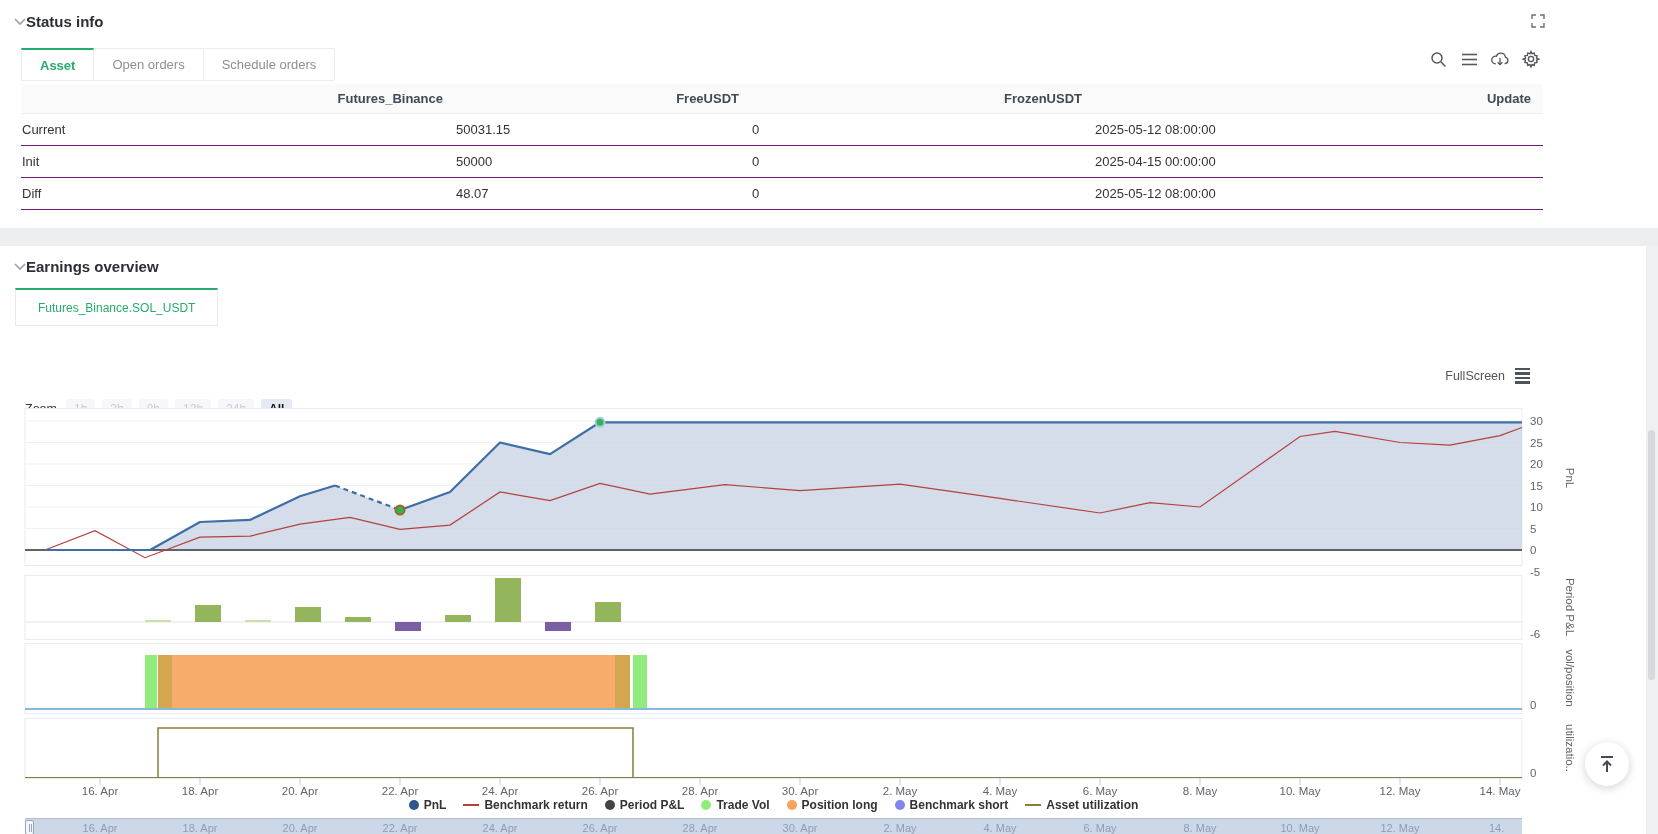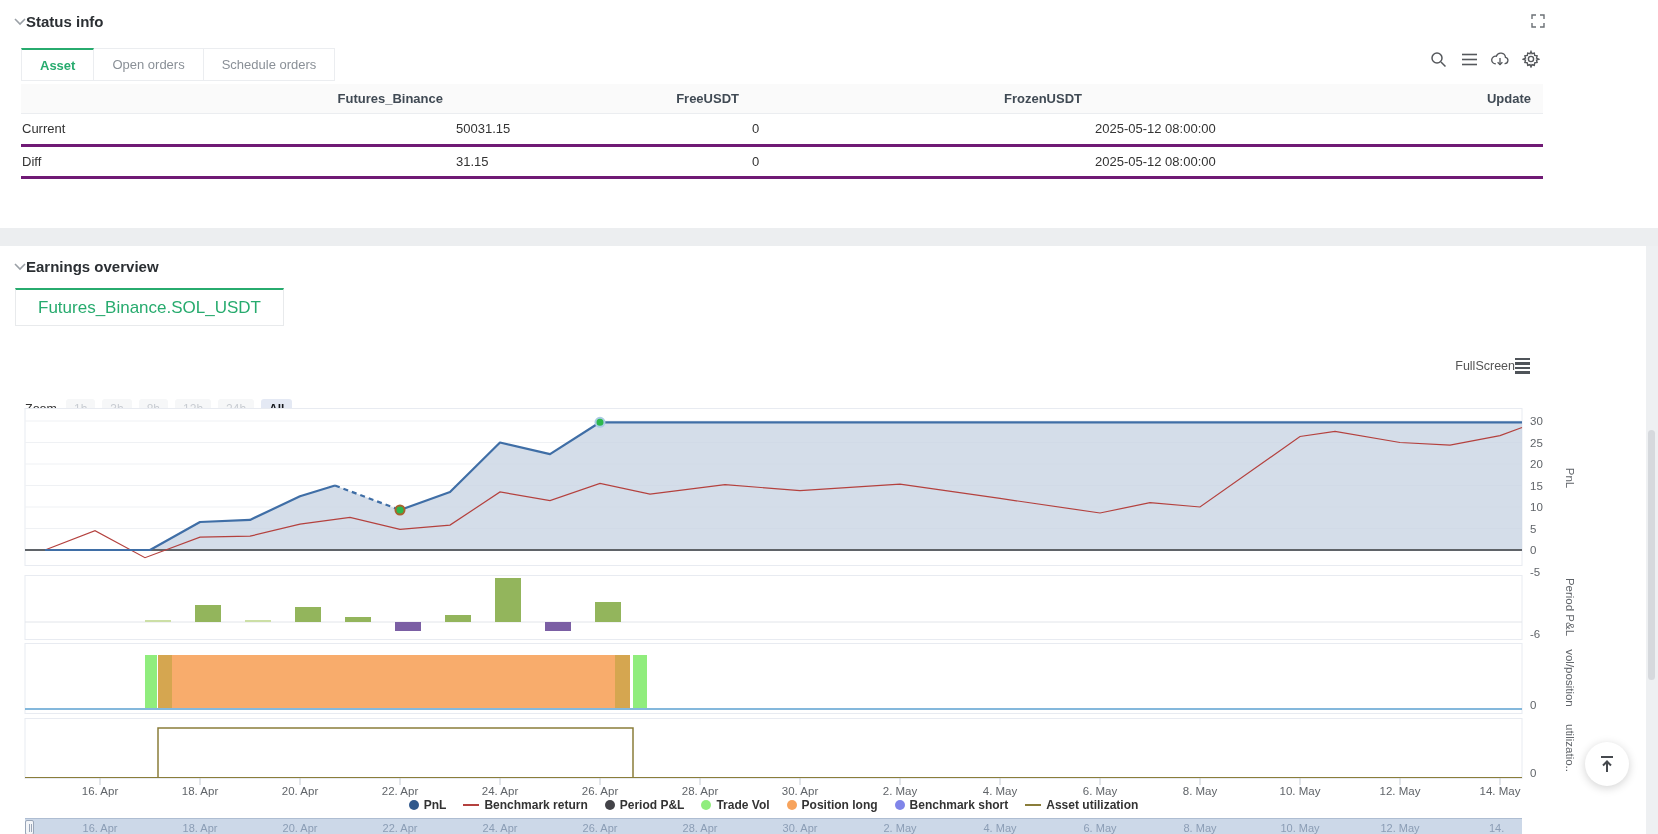--- a/index.html
+++ b/index.html
@@ -20,33 +20,33 @@
          background:#fff; border:1px solid #ebedf0; border-left:none; cursor:pointer; }
   .tab:first-child { border-left:1px solid #ebedf0; }
   .tab.active { color:#27ab6e; border-top:2px solid #27ab6e; font-weight:bold; }
 
   .toolbar { position:absolute; right:118px; top:50px; display:flex; gap:13px; align-items:center; }
   .tool-ic { width:18px; height:18px; display:flex; align-items:center; justify-content:center; cursor:pointer; color:#55585c; }
 
   
   table.status { position:absolute; left:21px; top:84px; width:1522px; border-collapse:collapse; font-size:13px; }
   table.status th { background:#fafafa; text-align:right; color:#404a54; font-weight:bold; height:29px; padding:0 12px 0 1px; border-bottom:1px solid #ebedf0; }
-  table.status td { height:32px; color:#333; padding:0 12px 0 1px; border-bottom:3px solid #701a75; }
+  table.status td { height:32px; color:#333; padding:0 12px 0 1px; border-bottom:1px solid #701a75; }
   td.link { color:#4a9ef0; cursor:pointer; }
   td.danger { color:#f0483e;margin-top:7px; }
 
   #band { position:absolute; left:0; top:228px; width:1658px; height:18px; background:#eceef0; }
 
   
   #earn-tab { position:absolute; left:15px; top:42px; height:38px; padding:0 22px; display:flex; align-items:center;
-              font-size:17px; color:#27ab6e; background:#fff; border:1px solid #e8eaec; border-top:2px solid #27ab6e; cursor:pointer; }
+              font-size:12px; color:#27ab6e; background:#fff; border:1px solid #e8eaec; border-top:2px solid #27ab6e; cursor:pointer; }
 
   #stats-line { position:absolute; left:25px; top:123px; width:1497px; text-align:center; font-size:13.5px; color:#565b60; }
 
-  #fullscreen-box { position:absolute; right:116px; top:112px; display:flex; align-items:center; cursor:pointer; }
+  #fullscreen-box { position:absolute; right:116px; top:122px; display:flex; align-items:center; gap:10px; cursor:pointer; }
   #fullscreen-label { font-size:12.5px; color:#555; }
   .burger { display:flex; flex-direction:column; gap:2px; }
   .burger i { display:block; width:15px; height:2.4px; background:#4f5459; }
 
   #zoom-row { position:absolute; left:25px; top:153px; display:flex; align-items:center; gap:7px; }
   #zoom-row .zlabel { font-size:12.5px; color:#333; margin-right:2px; }
   .zbtn { font-size:12px; padding:3px 8px; border-radius:3px; background:#f6f7f8; color:#c8ccd2; cursor:pointer; }
   .zbtn.active { background:#e4e9f4; color:#15181c; font-weight:bold; }
 
   #chart-region { position:absolute; left:0; top:408px; width:1658px; height:426px; }
@@ -143,22 +143,28 @@
         </tr>
       </thead>
       <tbody>
         <tr>
           <td class="link">Current</td>
           <td>50031.15</td>
           <td>0</td>
           <td>2025-05-12 08:00:00</td>
         </tr>
         <tr>
+          <td>Init</td>
+          <td>50000</td>
+          <td>0</td>
+          <td>2025-04-15 00:00:00</td>
+        </tr>
+        <tr>
           <td class="danger">Diff</td>
-          <td class="danger">31.15</td>
+          <td class="danger">48.07</td>
           <td>0</td>
           <td>2025-05-12 08:00:00</td>
         </tr>
       </tbody>
     </table>
   </div>
 
   <div id="band"></div>
 
   <div class="card" id="card-earnings">

